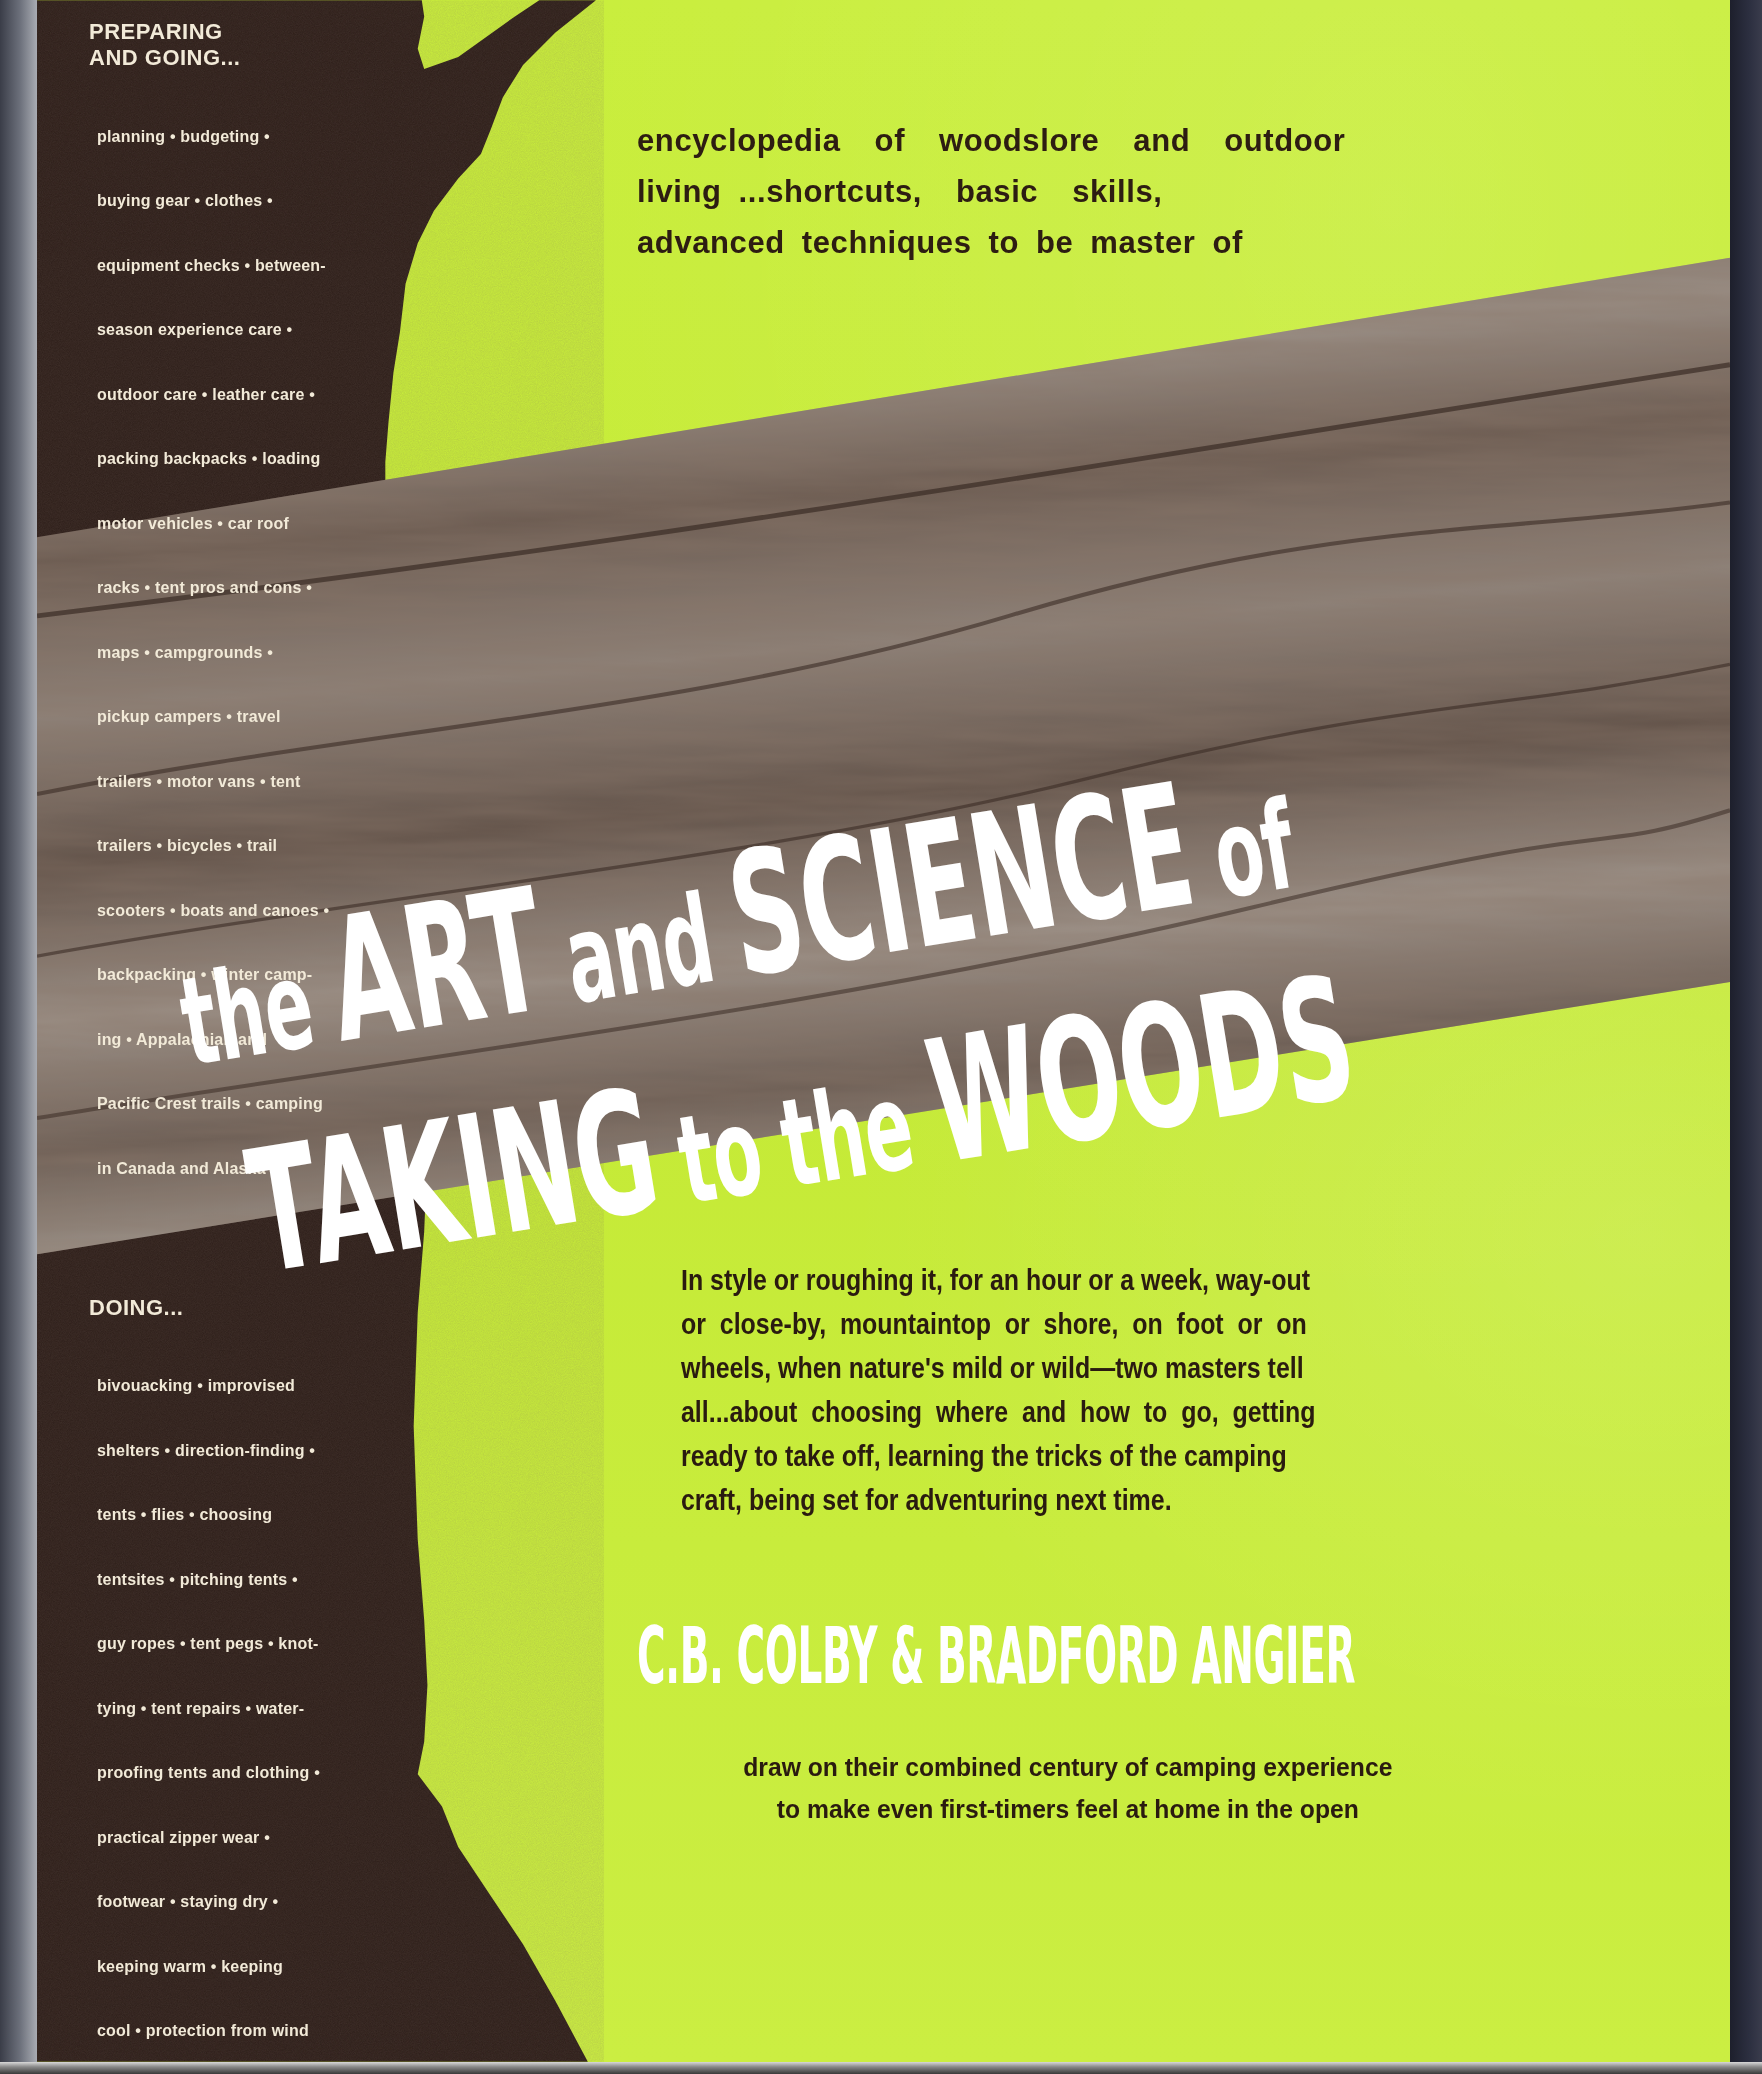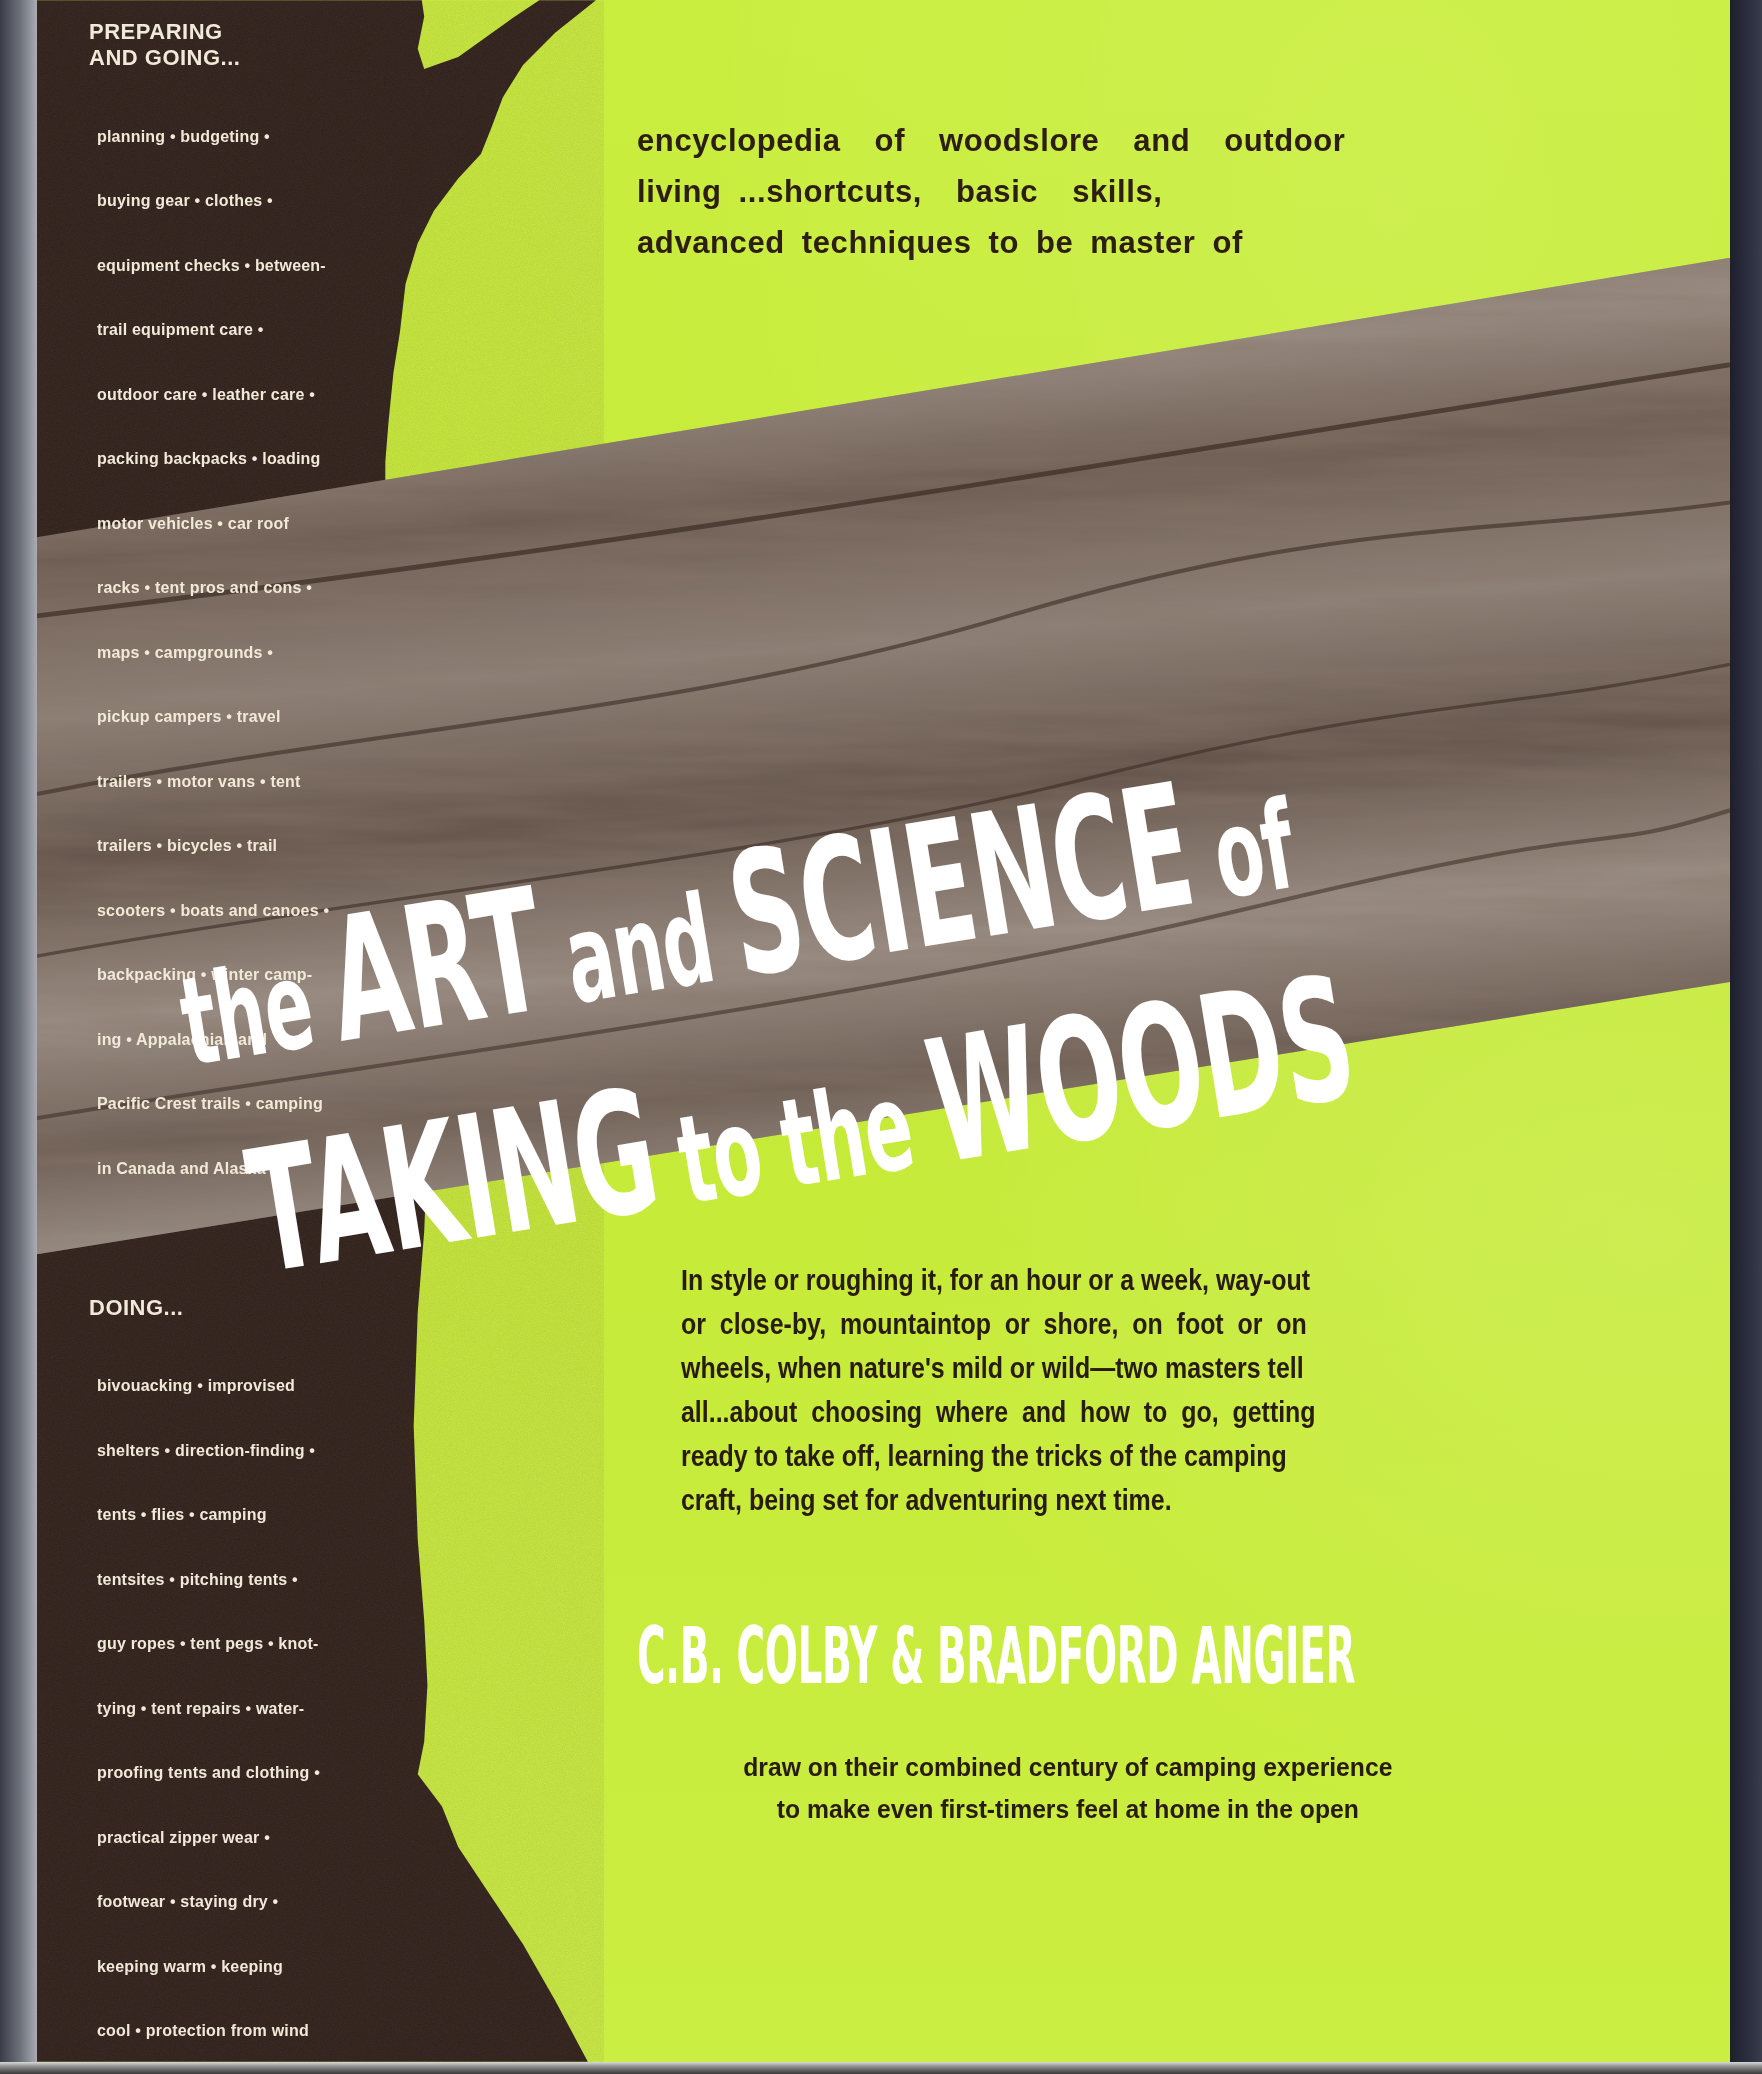--- a/index.html
+++ b/index.html
@@ -151,21 +151,21 @@
 
   <div class="side-block block-preparing">
     <div class="side-heading">
       <div>PREPARING</div>
       <div>AND GOING...</div>
     </div>
     <div class="side-list">
       <div>planning • budgeting •</div>
       <div>buying gear • clothes •</div>
       <div>equipment checks • between-</div>
-      <div>trail equipment care •</div>
+      <div>season experience care •</div>
       <div>outdoor care • leather care •</div>
       <div>packing backpacks • loading</div>
       <div>motor vehicles • car roof</div>
       <div>racks • tent pros and cons •</div>
       <div>maps • campgrounds •</div>
       <div>pickup campers • travel</div>
       <div>trailers • motor vans • tent</div>
       <div>trailers • bicycles • trail</div>
       <div>scooters • boats and canoes •</div>
       <div>backpacking • winter camp-</div>
@@ -173,21 +173,21 @@
       <div>Pacific Crest trails • camping</div>
       <div>in Canada and Alaska</div>
     </div>
   </div>
 
   <div class="side-block block-doing">
     <div class="side-heading">DOING...</div>
     <div class="side-list">
       <div>bivouacking • improvised</div>
       <div>shelters • direction-finding •</div>
-      <div>tents • flies • camping</div>
+      <div>tents • flies • choosing</div>
       <div>tentsites • pitching tents •</div>
       <div>guy ropes • tent pegs • knot-</div>
       <div>tying • tent repairs • water-</div>
       <div>proofing tents and clothing •</div>
       <div>practical zipper wear •</div>
       <div>footwear • staying dry •</div>
       <div>keeping warm • keeping</div>
       <div>cool • protection from wind</div>
       
       

